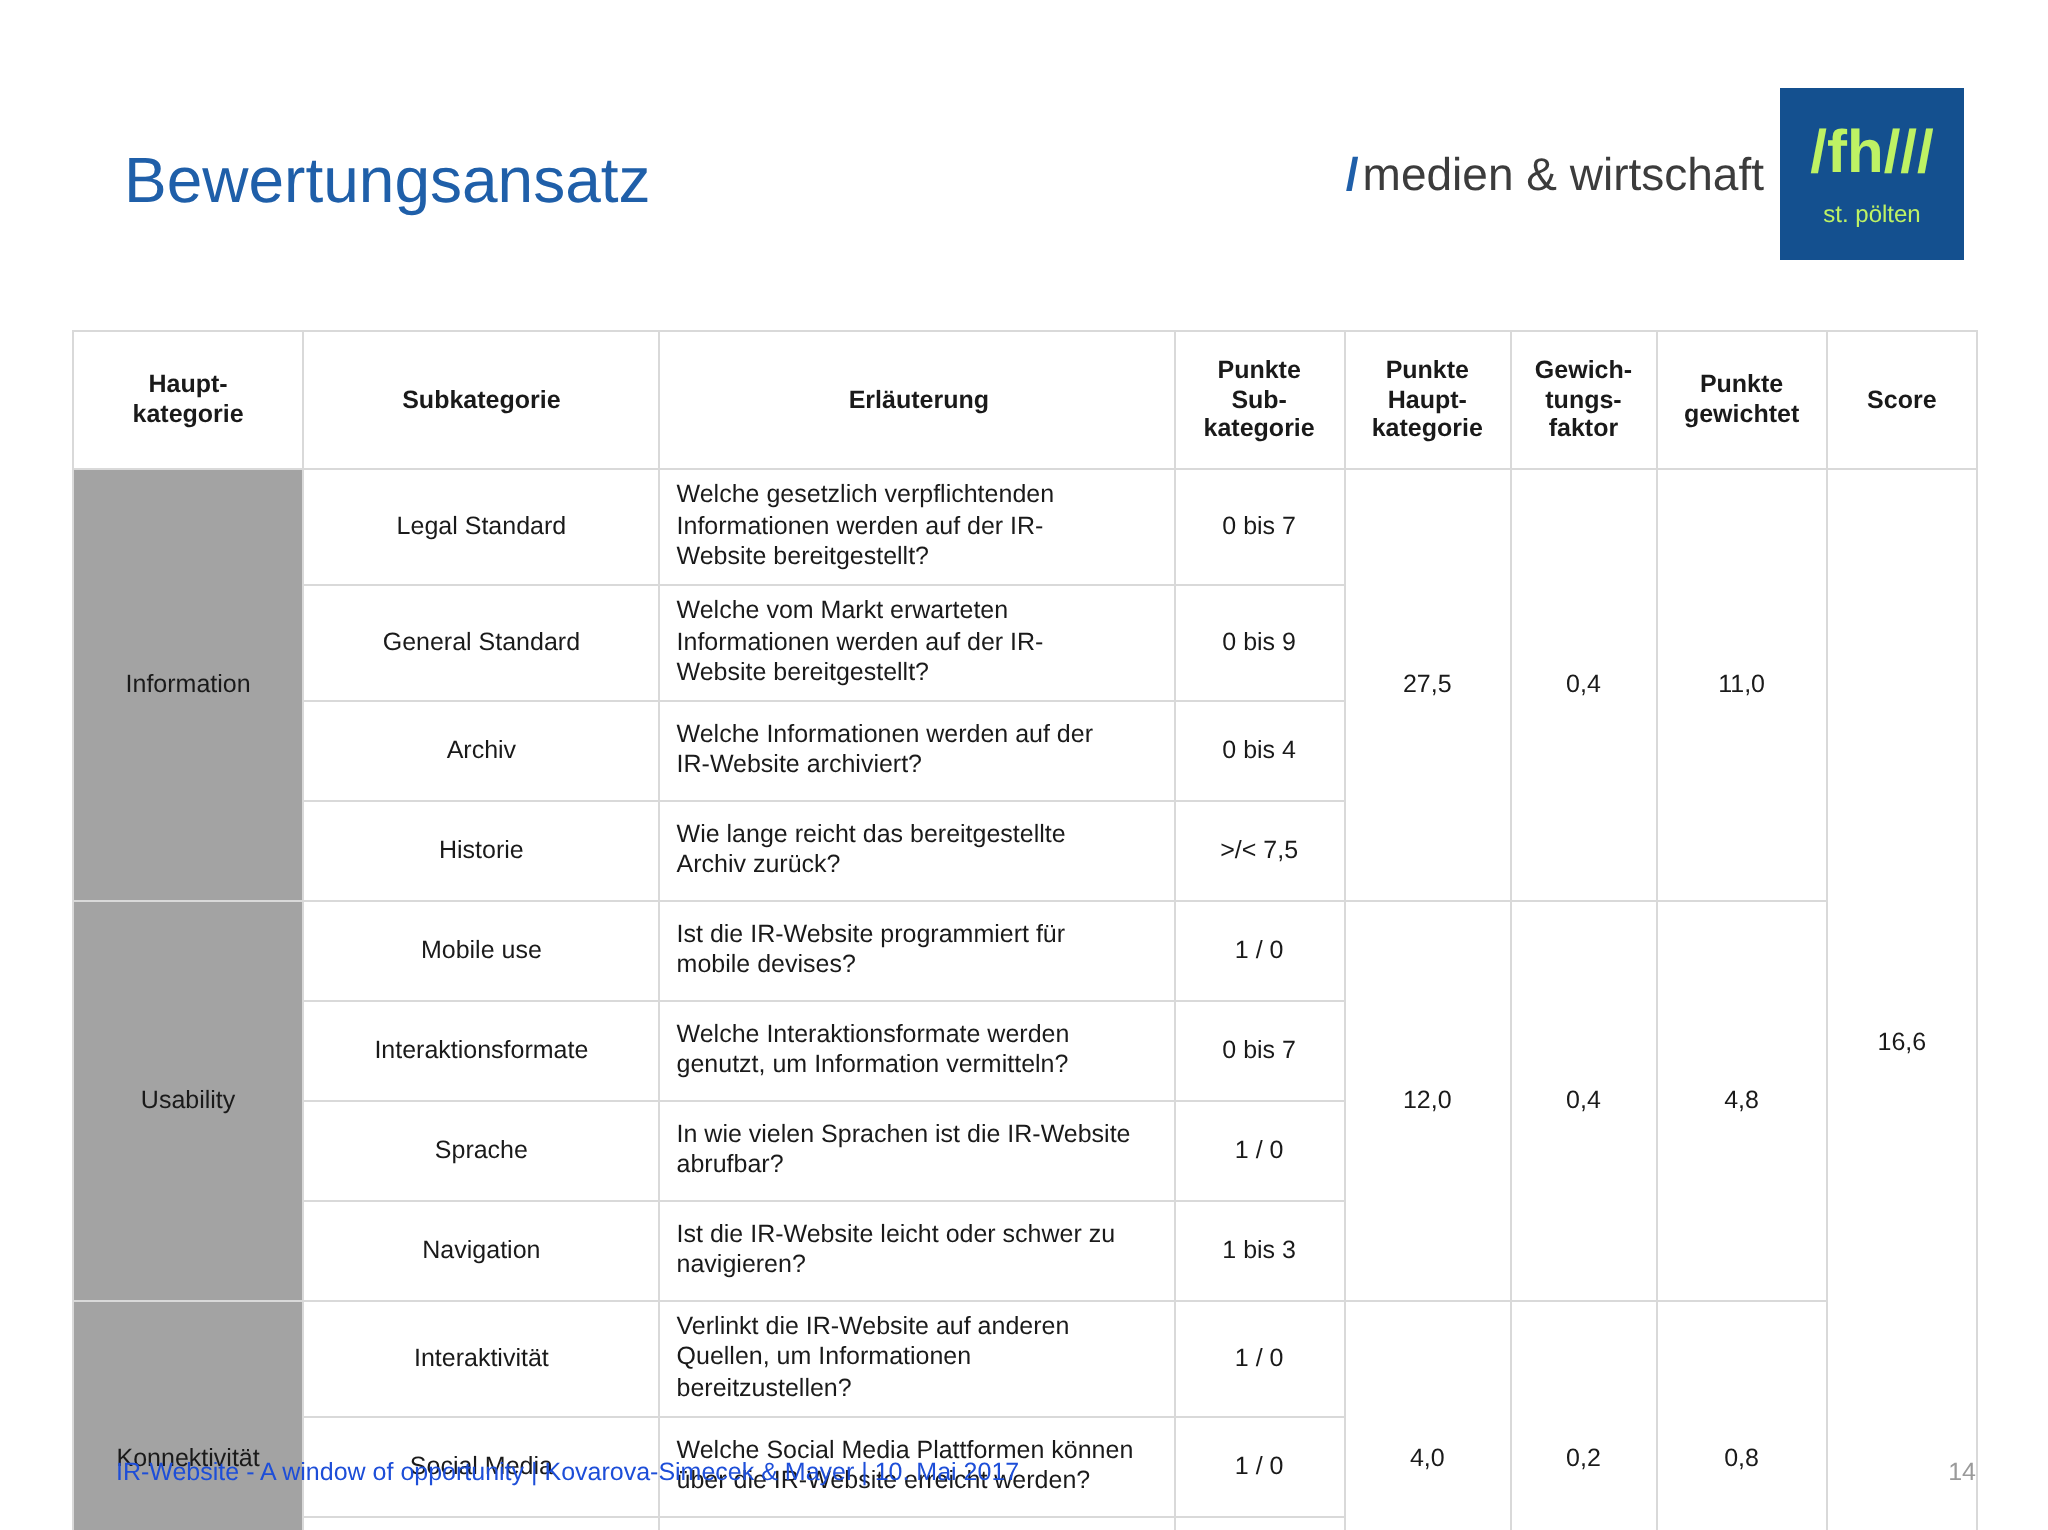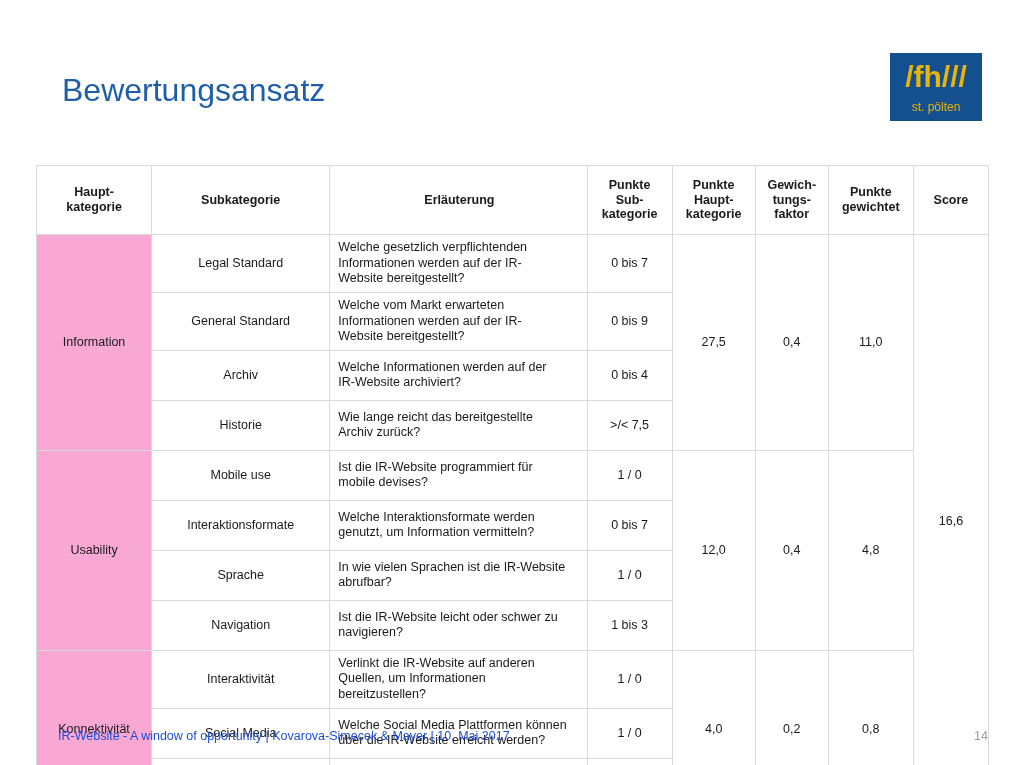--- a/index.html
+++ b/index.html
@@ -42,23 +42,23 @@
     margin-right: 8px;
     white-space: nowrap;
   }
   .brand-claim .accent {
     color: #1f5fa9;
     font-weight: bold;
     margin-right: 2px;
   }
   .brand-logo {
     width: 92px;
-    height: 68px;
+    height: 86px;
     background: #14508f;
-    color: #eab308;
+    color: #bef264;
     display: flex;
     flex-direction: column;
     align-items: center;
     justify-content: center;
     line-height: 1;
   }
   .brand-logo .logo-main {
     font-size: 30px;
     font-weight: bold;
     letter-spacing: 0px;
@@ -102,21 +102,21 @@
   .col-erl { width: 257px; }
   .col-psub { width: 85px; }
   .col-phaupt { width: 83px; }
   .col-gew { width: 73px; }
   .col-pgew { width: 85px; }
   .col-score { width: 75px; }
 
   td.cat {
     text-align: center;
     font-size: 13px;
-    background: #f9a8d4;
+    background: #a3a3a3;
   }
   td.sub {
     text-align: center;
     font-size: 12.5px;
   }
   td.erl {
     text-align: left;
     font-size: 12.5px;
     line-height: 1.25;
   }
@@ -155,20 +155,23 @@
     font-size: 12.5px;
     color: #9a9a9a;
   }
 </style>
 </head>
 <body>
 
 <div class="slide-title">Bewertungsansatz</div>
 
 <div class="brand">
+  <div class="brand-claim">
+    <span class="accent">/</span><span>medien &amp; wirtschaft</span>
+  </div>
   <div class="brand-logo">
     <span class="logo-main">/fh///</span>
     <span class="logo-sub">st. pölten</span>
   </div>
 </div>
 
 <div class="table-wrap">
   <table class="eval">
     <colgroup>
       <col class="col-haupt">

